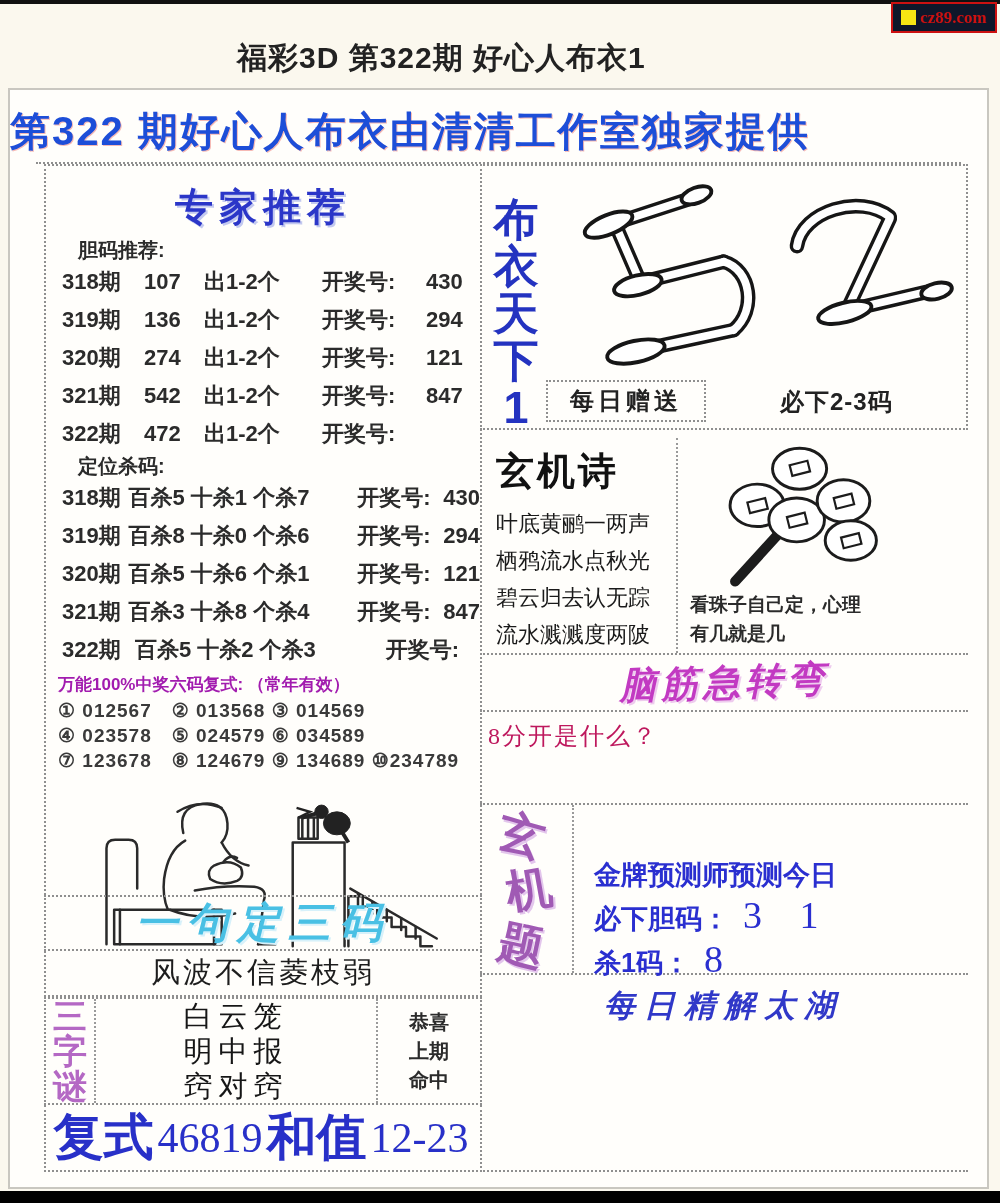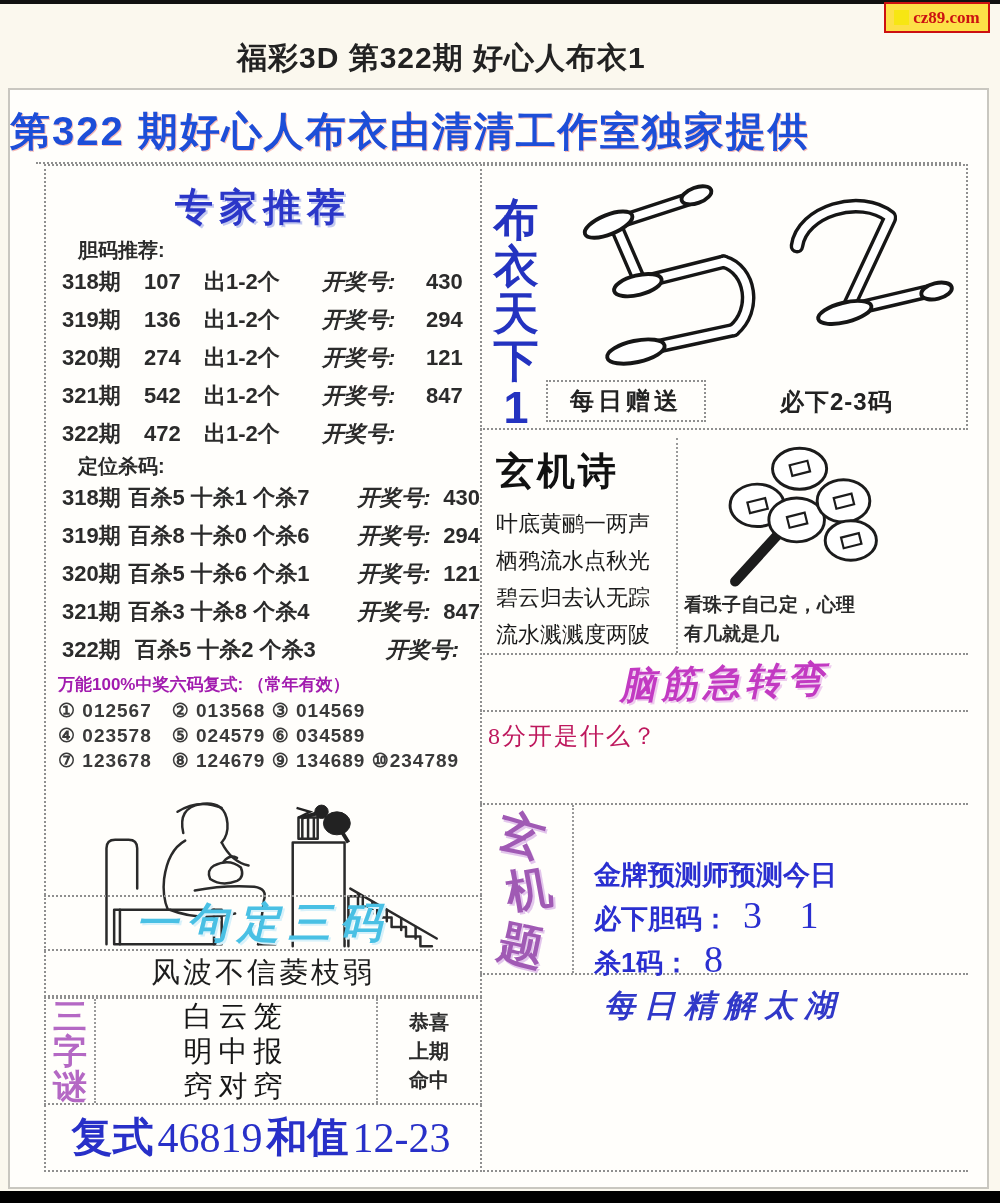--- a/index.html
+++ b/index.html
@@ -1,21 +1,21 @@
 <!DOCTYPE html>
 <html><head>
 <meta charset="utf-8">
 <style>
   * { margin:0; padding:0; box-sizing:border-box; }
   body { width:1000px; height:1203px; background:#f3f1e6; font-family:"Liberation Sans", sans-serif; }
   .page { position:relative; width:1000px; height:1203px; background:#fbf8ee; overflow:hidden; }
   .topbar { position:absolute; left:0; top:0; width:1000px; height:4px; background:#111; }
   .bottombar { position:absolute; left:0; top:1191px; width:1000px; height:12px; background:#000; }
 
-  .site-badge { position:absolute; top:2px; right:10px; width:106px; height:31px; background:#fde047;
+  .site-badge { position:absolute; top:2px; right:3px; width:106px; height:31px; background:#0f172a;
     border:2px solid #cc1111; display:flex; align-items:center; justify-content:center; gap:4px; }
   .site-badge .sq { width:15px; height:15px; background:#f7e613; }
   .site-badge .txt { color:#cc1111; font-family:"Liberation Serif", serif; font-weight:bold; font-size:17px; }
 
   .page-title { position:absolute; left:237px; top:38px; font-size:30px; font-weight:bold; color:#222; letter-spacing:1px; }
 
   .main { position:absolute; left:8px; top:88px; width:981px; height:1101px; background:#fffefb;
     border:2px solid #c9c7c0; }
 
   .banner { position:absolute; top:14px; left:0; width:100%; text-align:left; color:#1d4ed8;
@@ -25,21 +25,21 @@
 
   
   .expert-box { position:absolute; left:34px; top:74px; width:438px; height:731px; border:2px dotted #8f8f8f; border-bottom:none; }
   .expert-title { margin:16px auto 4px; text-align:center; font-size:38px; font-weight:bold; 
     color:#2b36c8; letter-spacing:6px; text-shadow:2px 2px 0 #c3c9ef; }
   .sec-head { margin-left:32px; font-size:20px; font-weight:bold; color:#2b2b2b; line-height:26px; }
   .drow { display:flex; padding-left:16px; font-size:22px; font-weight:bold; color:#2b2b2b; height:38px; align-items:center; }
   .drow .qi { width:82px; }
   .drow .num { width:60px; }
   .drow .cnt { width:118px; }
-  .drow .lbl { width:104px;font-style:italic; }
+  .drow .lbl { width:104px; }
   .drow .kills { width:282px; }
   .srow .lbl { width:106px; }
   .fushi-title { margin:4px 0 2px 12px; font-size:17px; font-weight:bold; color:#a21caf; }
   .fushi-line { margin-left:12px; font-size:19px; font-weight:bold; color:#3a3a3a; line-height:25px; letter-spacing:1px; }
   .sketch-man { display:block; margin:10px 0 0 24px; }
 
   .one-box { position:absolute; left:34px; top:805px; width:438px; height:56px; border:2px dotted #8f8f8f;
     display:flex; align-items:center; justify-content:center; }
   .one-title { font-size:42px; font-weight:bold; font-style:italic; color:#49c0e4; letter-spacing:9px;
     text-shadow:2px 2px 0 #d7f1fa; white-space:nowrap; }
@@ -47,39 +47,39 @@
     display:flex; align-items:center; justify-content:center; font-family:"Liberation Serif", serif; font-size:29px; color:#1d1d1d; letter-spacing:3px; }
   .riddle-box { position:absolute; left:34px; top:907px; width:438px; height:108px; border:2px dotted #8f8f8f; display:flex; }
   .riddle-left { width:48px; display:flex; flex-direction:column; align-items:center; justify-content:center; }
   .riddle-left span { font-size:34px; font-weight:bold; color:#b468c4; line-height:35px; }
   .riddle-mid { flex:1; display:flex; flex-direction:column; align-items:center; justify-content:center;
     font-family:"Liberation Serif", serif; font-size:29px; color:#161616; line-height:35px; letter-spacing:6px; border-left:2px dotted #9a9a9a; }
   .riddle-right { width:104px; border-left:2px dotted #9a9a9a; display:flex; flex-direction:column; align-items:center; justify-content:center;
     font-size:20px; font-weight:bold; color:#2b2b2b; line-height:29px; }
   .fushi-box { position:absolute; left:34px; top:1015px; width:438px; height:67px; border:2px dotted #8f8f8f; border-top:none;
     display:flex; align-items:center; justify-content:center; white-space:nowrap; }
-  .fushi-box .zh { font-size:41px; font-weight:bold; color:#2830c8; }
+  .fushi-box .zh { font-size:50px; font-weight:bold; color:#2830c8; }
   .fushi-box .nm { font-family:"Liberation Serif", serif; font-size:42px; color:#2830c8; margin:0 4px; }
 
   
   .rtop-box { position:absolute; left:470px; top:74px; width:488px; height:266px; border:2px dotted #8f8f8f; border-left:none; }
   .buyi { position:absolute; left:10px; top:30px; width:52px; text-align:center; }
   .buyi span { display:block; font-size:45px; font-weight:bold; color:#2433c0; line-height:47px; }
   .sketch52 { position:absolute; left:70px; top:2px; }
   .gift-box { position:absolute; left:66px; bottom:6px; width:160px; border:2px dotted #8f8f8f; text-align:center;
     font-size:24px; font-weight:bold; color:#222; padding:3px 0; letter-spacing:4px; }
   .must-down { position:absolute; left:300px; bottom:10px; font-size:24px; font-weight:bold; color:#222; letter-spacing:1px; }
 
   .poem-box { position:absolute; left:470px; top:348px; width:488px; height:217px; border-bottom:2px dotted #8f8f8f; display:flex; }
   .poem-left { width:198px; border-right:2px dotted #9a9a9a; padding:8px 0 0 16px; }
   .poem-title { font-size:38px; font-weight:bold; color:#111; letter-spacing:3px; margin-bottom:8px; }
   .poem-line { font-family:"Liberation Serif", serif; font-size:22px; color:#1a1a1a; line-height:37px; white-space:nowrap; }
   .poem-right { flex:1; position:relative; }
   .sketch-coins { position:absolute; left:16px; top:0px; }
-  .coin-note { position:absolute; left:6px; top:152px; font-size:19px; font-weight:bold; color:#2b2b2b; line-height:29px; }
+  .coin-note { position:absolute; left:12px; top:152px; font-size:19px; font-weight:bold; color:#2b2b2b; line-height:29px; }
 
   .brain-row { position:absolute; left:470px; top:566px; width:488px; height:56px; border-bottom:2px dotted #8f8f8f;
     display:flex; align-items:center; justify-content:center; }
   .brain-title { font-size:37px; font-weight:bold; font-style:italic; color:#c23ac2; letter-spacing:5px;
     text-shadow:2px 2px 0 #eecbee; transform:rotate(-2deg); }
   .brain-q { position:absolute; left:478px; top:630px; font-family:"Liberation Serif", serif; font-size:24px; color:#be185d; letter-spacing:2px; }
 
   .xjt-box { position:absolute; left:470px; top:713px; width:488px; height:172px; border-top:2px dotted #8f8f8f; border-bottom:2px dotted #8f8f8f; display:flex; }
   .xjt-left { width:94px; border-right:2px dotted #9a9a9a; position:relative; }
   .xjt-left span { position:absolute; left:18px; font-size:46px; font-weight:bold; color:#a05ab4; text-shadow:2px 2px 0 #e3c6ec; }

